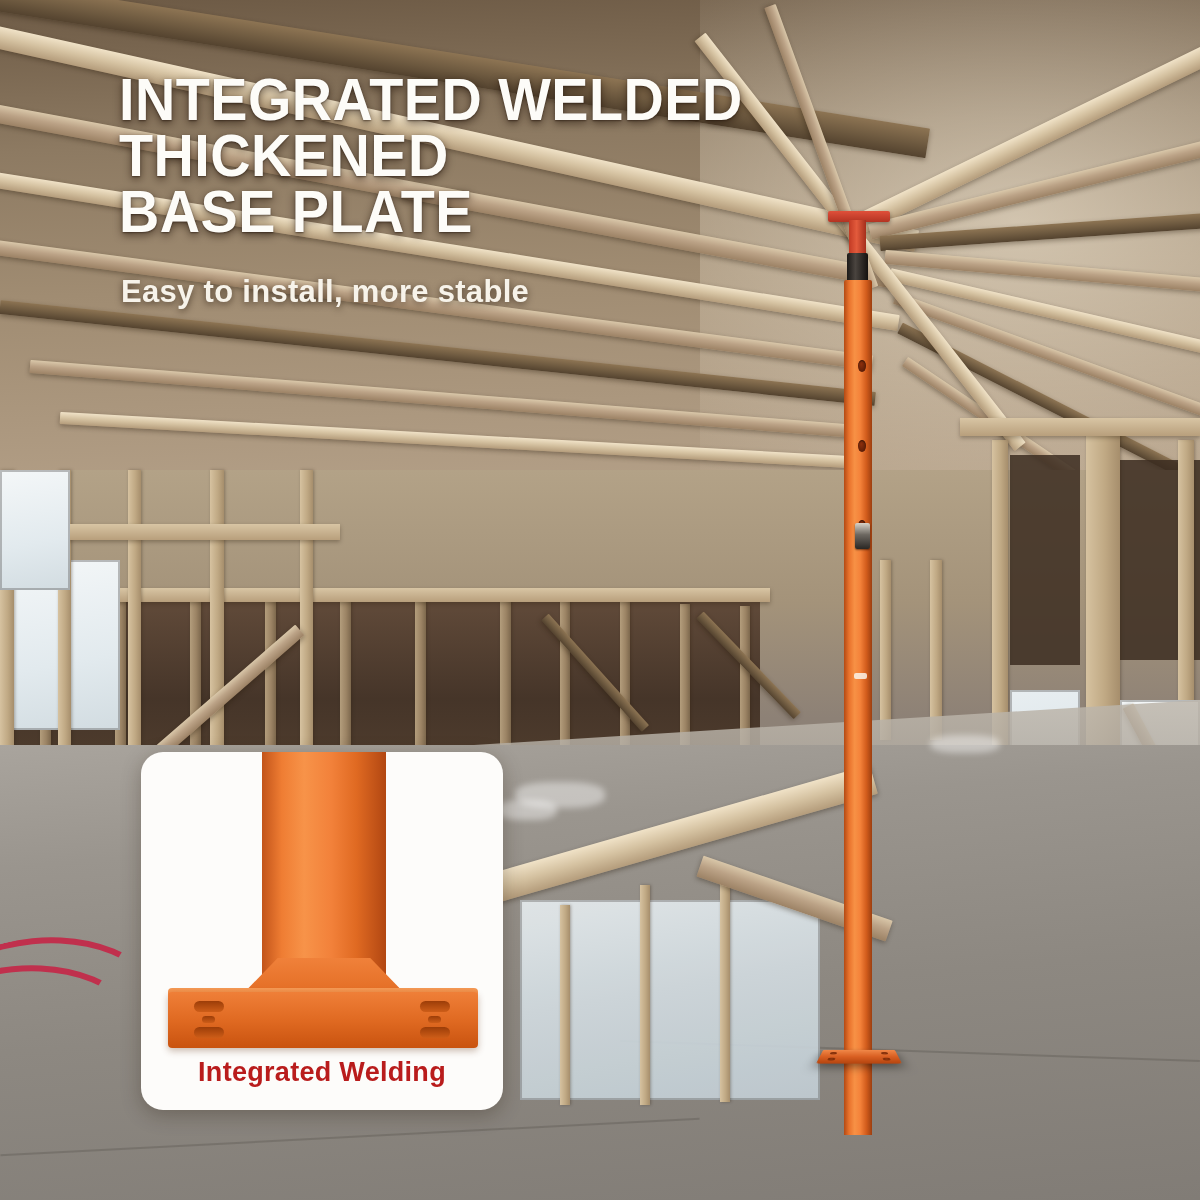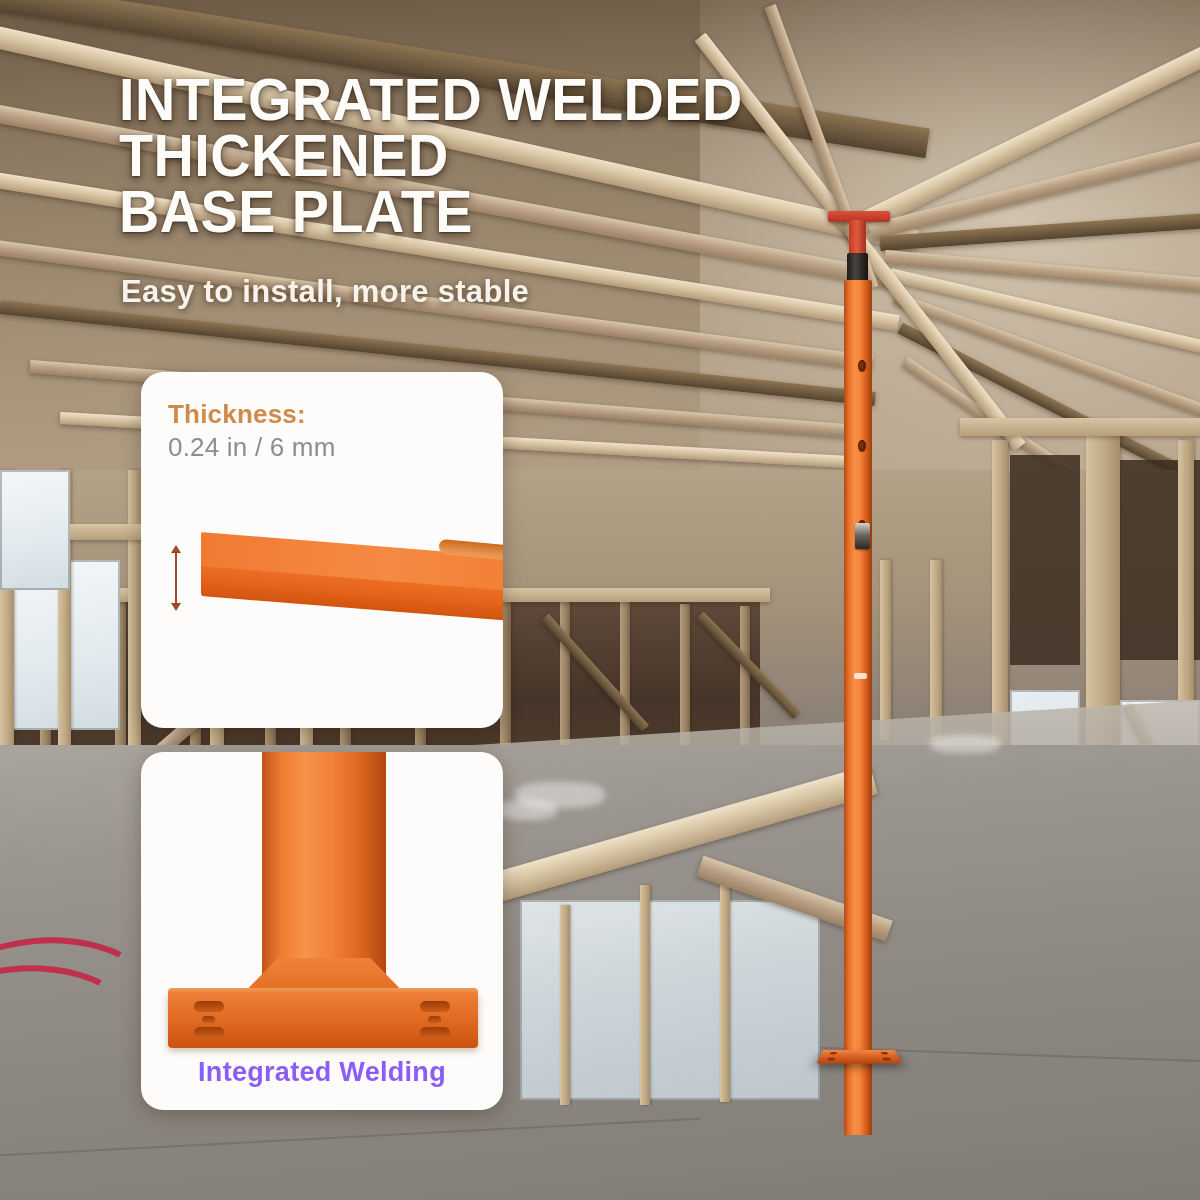--- a/index.html
+++ b/index.html
@@ -114,21 +114,21 @@
 
   #card-thickness { left:141px; top:372px; width:362px; height:356px; }
   #card-welding   { left:141px; top:752px; width:362px; height:358px; }
 
   .card-title { position:absolute; left:27px; top:27px;
     font-size:26px; font-weight:700; color:#cf8b4a; letter-spacing:.2px; }
   .card-value { position:absolute; left:27px; top:60px;
     font-size:26px; font-weight:400; color:#8d8d8d; letter-spacing:.2px; }
   .card-caption { position:absolute; left:0; bottom:22px; width:100%;
     text-align:center; font-size:27px; font-weight:700;
-    color:#8b5cf6; letter-spacing:.3px; }
+    color:#b91c1c; letter-spacing:.3px; }
 
   
   .plate-ill { position:absolute; left:60px; top:160px; width:420px; height:130px; }
   .plate-top { position:absolute; left:0; top:0; width:420px; height:34px;
     background:linear-gradient(95deg,#f07a32 0%,#f58a42 45%,#ef7528 100%);
     transform:skewY(4.6deg); transform-origin:left top; border-radius:2px 0 0 0; }
   .plate-edge { position:absolute; left:0; top:26px; width:420px; height:38px;
     background:linear-gradient(180deg,#ef7529,#e4621a 60%,#d1540f);
     transform:skewY(4.6deg); transform-origin:left top;
     border-radius:3px 0 0 3px; }
@@ -266,30 +266,20 @@
         <div class="post-base-bolt" style="left:9px;  top:16px;"></div>
         <div class="post-base-bolt" style="left:62px; top:16px;"></div>
       </div>
     </div>
   </div>
 
   <div class="headline">INTEGRATED WELDED THICKENED
 BASE PLATE</div>
   <div class="subline">Easy to install, more stable</div>
 
-  <div class="card" id="card-thickness">
-    <div class="card-title">Thickness:</div>
-    <div class="card-value">0.24 in / 6 mm</div>
-    <div class="plate-ill">
-      <div class="arrow"></div>
-      <div class="plate-edge"></div>
-      <div class="plate-top"></div>
-      <div class="plate-slot"></div>
-    </div>
-  </div>
 
   <div class="card" id="card-welding">
     <div class="weld-ill">
       <div class="weld-tube"></div>
       <div class="weld-fillet"></div>
       <div class="weld-plate-top"></div>
       <div class="weld-plate">
         <div class="weld-hole" style="left:26px;  top:9px;"></div>
         <div class="weld-hole" style="left:26px;  top:35px;"></div>
         <div class="weld-hole sm" style="left:34px;  top:24px;"></div>

